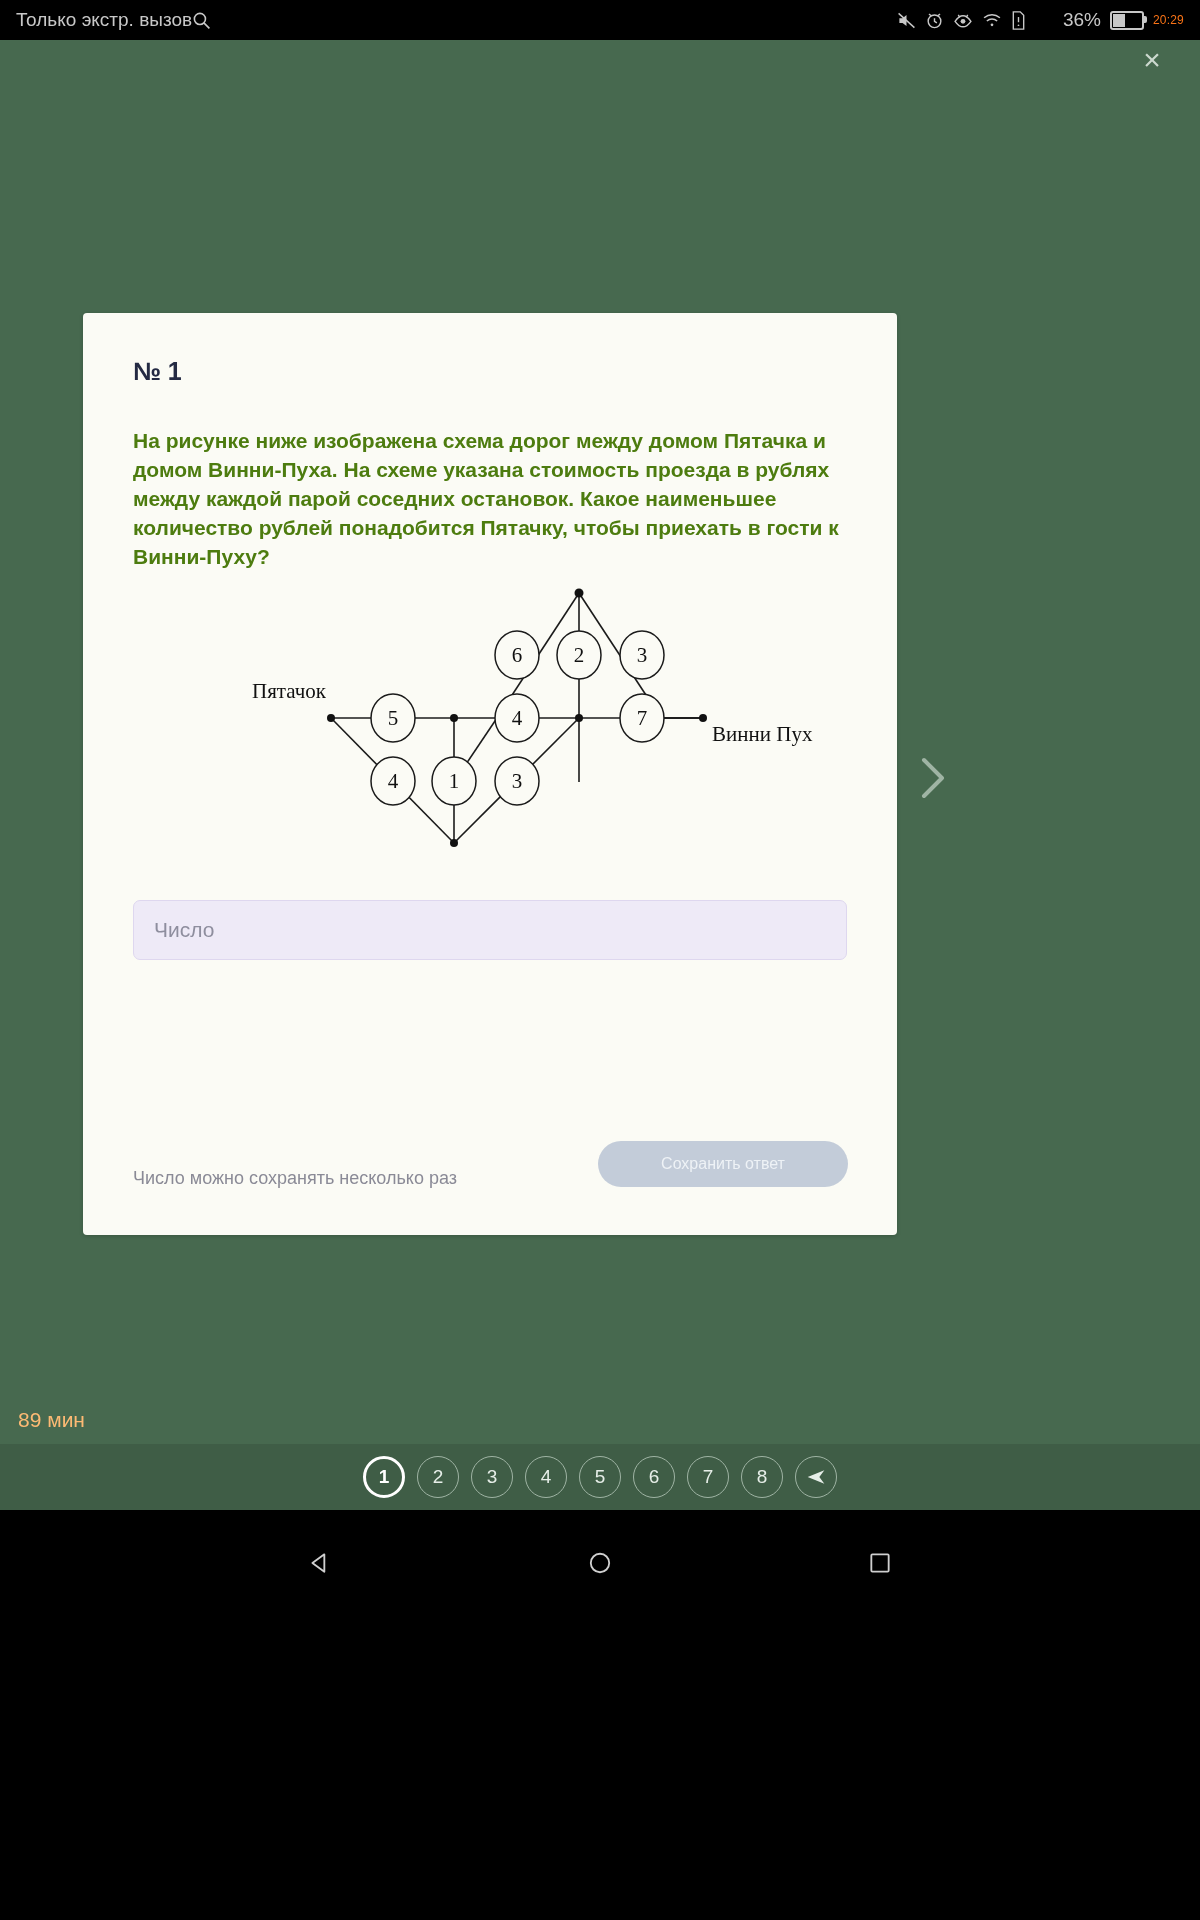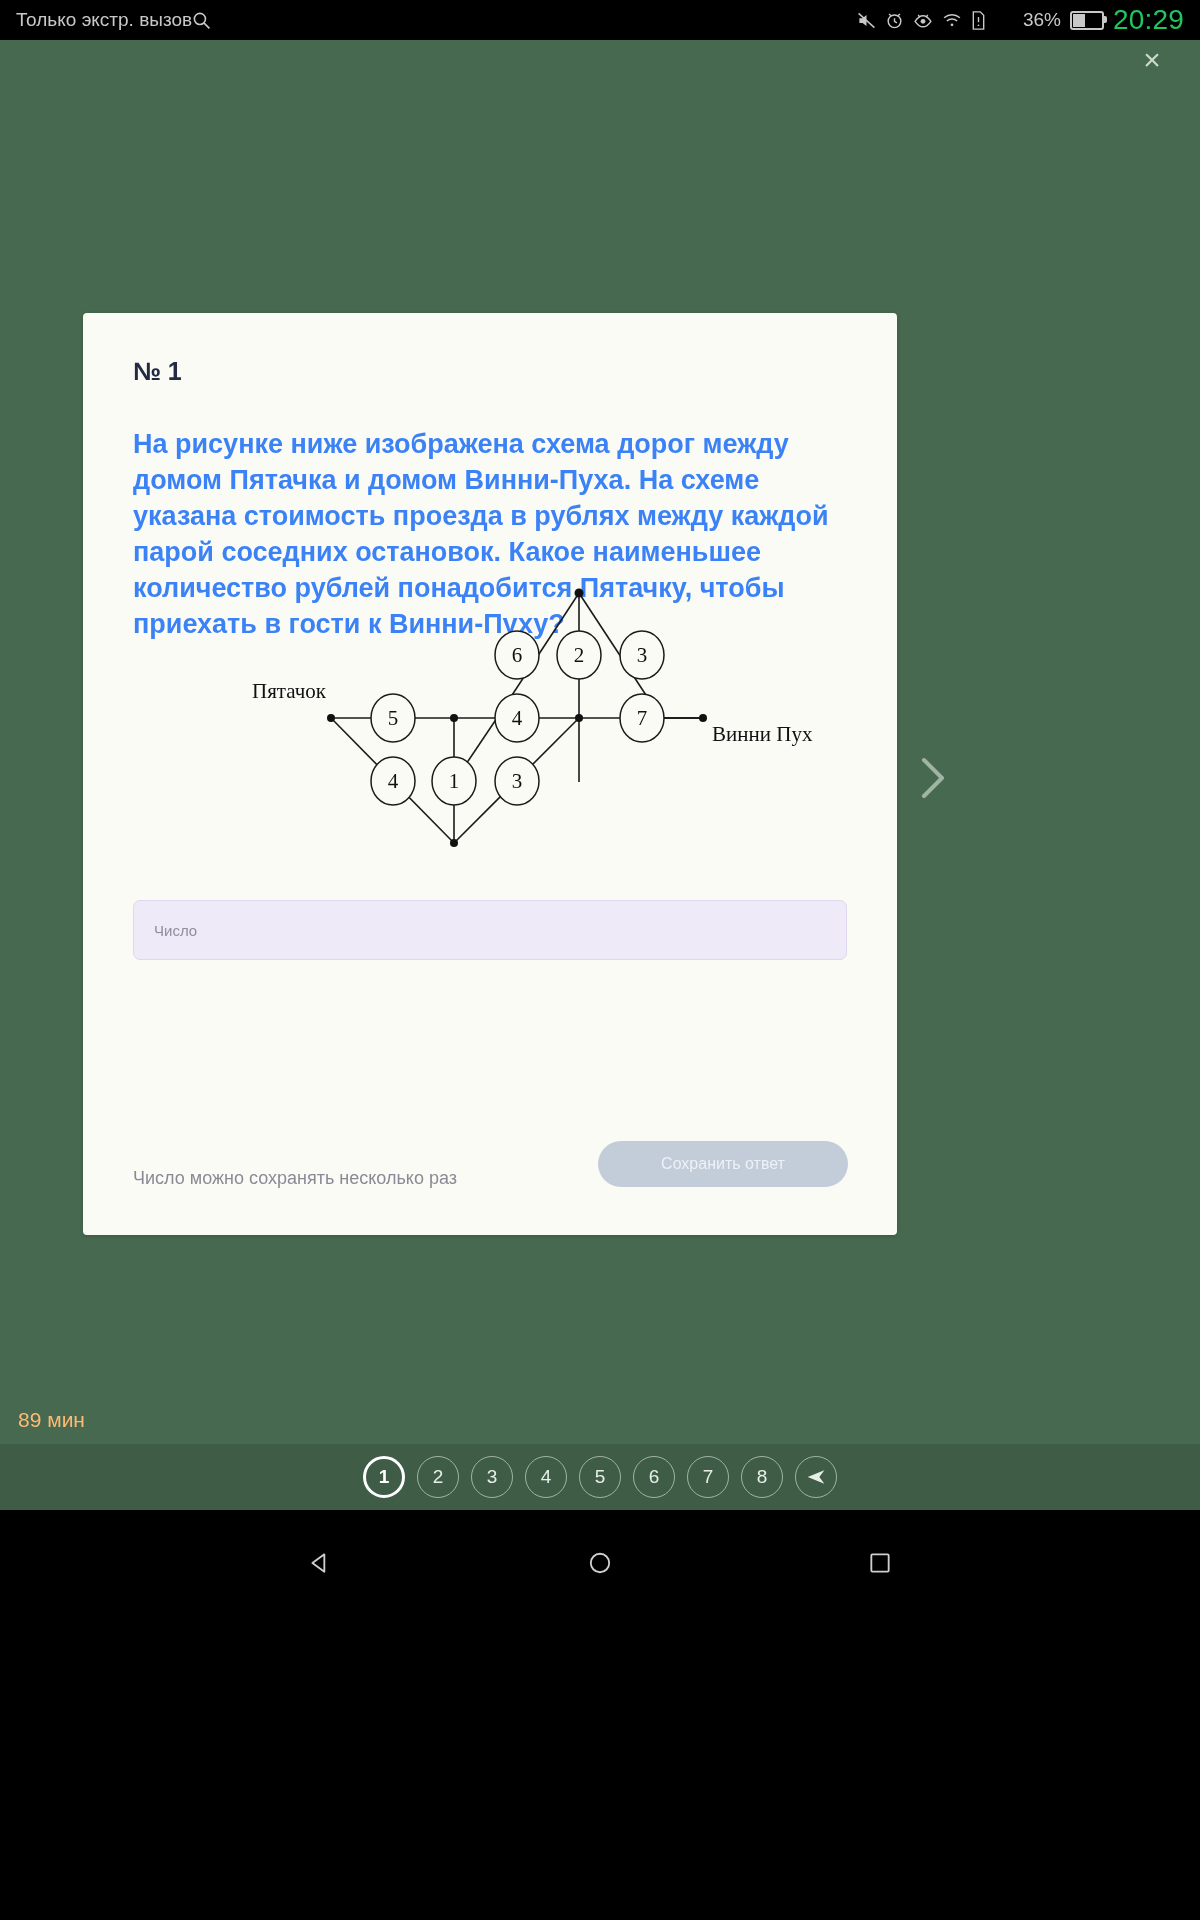--- a/index.html
+++ b/index.html
@@ -22,21 +22,21 @@
   .sbicon{display:inline-block;line-height:1;}
   .sbicon svg{display:block;}
   #sb-batt{
     width:30px;height:15px;border:2px solid #c8c8c8;border-radius:3px;
     position:relative;display:inline-block;
   }
   #sb-batt::after{
     content:"";position:absolute;right:-5px;top:3px;width:3px;height:7px;background:#c8c8c8;border-radius:0 2px 2px 0;
   }
   #sb-batt i{position:absolute;left:1px;top:1px;bottom:1px;width:40%;background:#c8c8c8;display:block;}
-  #sb-time{font-size:28px;color:#22c55e;letter-spacing:.2px;}
+  #sb-time{font-size:12px;color:#f97316;letter-spacing:.2px;}
   #sb-pct{font-size:19px;color:#c8c8c8;margin-left:28px;}
 
   
   #close-btn{
     position:absolute;right:30px;top:42px;width:36px;height:36px;
     color:#cdd9cf;font-size:30px;line-height:36px;text-align:center;
     font-family:"Liberation Sans",sans-serif;cursor:pointer;font-weight:300;
   }
 
   
@@ -49,35 +49,35 @@
     position:absolute;left:83px;top:313px;width:814px;height:922px;
     background:#fbfbf5;border-radius:4px;
     box-shadow:0 1px 4px rgba(0,0,0,.18);
   }
   #qnum{
     position:absolute;left:50px;top:44px;
     font-size:25px;font-weight:bold;color:#242a43;
   }
   #qtext{
     position:absolute;left:50px;top:113px;width:720px;
-    font-size:27px;line-height:36px;font-weight:bold;color:#3b82f6;
+    font-size:21px;line-height:29px;font-weight:bold;color:#4d7c0f;
   }
 
   
   #diagram{position:absolute;left:40px;top:272px;width:740px;height:290px;}
   #diagram svg{display:block;}
   .nodetxt{font-family:"Liberation Serif",serif;font-size:21px;fill:#111;}
   .endlabel{font-family:"Liberation Serif",serif;font-size:21px;fill:#111;}
 
   
   #answer-input{
     position:absolute;left:50px;top:587px;width:714px;height:60px;
     background:#eeeaf7;border:1px solid #ded7ef;border-radius:7px;
     box-sizing:border-box;padding:0 20px;
-    font-family:"Liberation Sans",sans-serif;font-size:15px;color:#242a43;
+    font-family:"Liberation Sans",sans-serif;font-size:21px;color:#242a43;
     outline:none;
   }
   #answer-input::placeholder{color:#8e8e9e;}
 
   
   #hint{
     position:absolute;left:50px;top:855px;
     font-size:18px;color:#8a8a96;
   }
   #save-btn{

